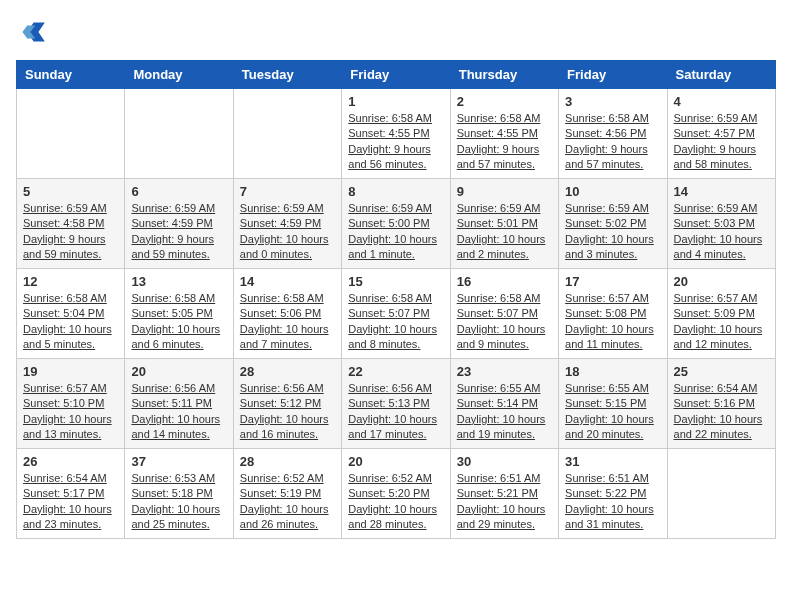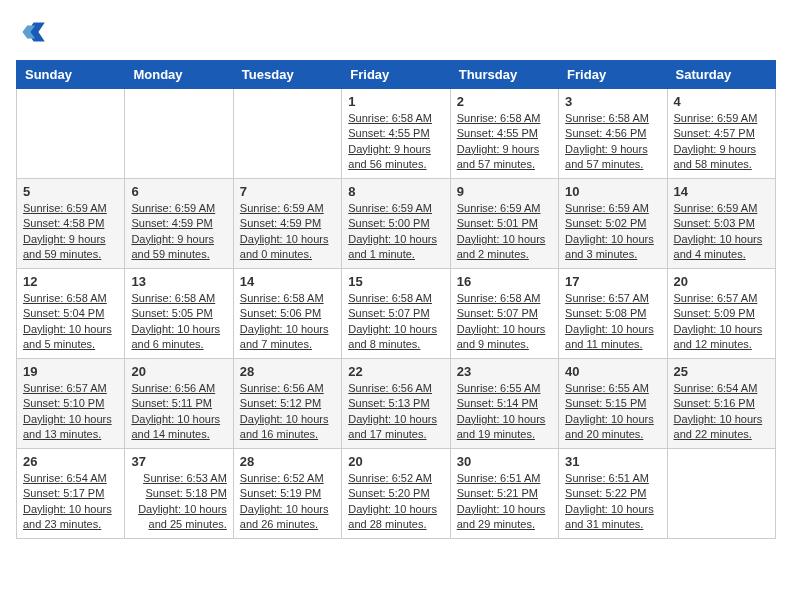--- a/index.html
+++ b/index.html
@@ -279,21 +279,21 @@
 and 17 minutes.</div>
         </td>
         <td>
           <div class="day-num">23</div>
           <div class="day-detail" style="white-space: pre-line;">Sunrise: 6:55 AM
 Sunset: 5:14 PM
 Daylight: 10 hours
 and 19 minutes.</div>
         </td>
         <td>
-          <div class="day-num">40</div>
+          <div class="day-num">18</div>
           <div class="day-detail" style="white-space: pre-line;">Sunrise: 6:55 AM
 Sunset: 5:15 PM
 Daylight: 10 hours
 and 20 minutes.</div>
         </td>
         <td>
           <div class="day-num">25</div>
           <div class="day-detail" style="white-space: pre-line;">Sunrise: 6:54 AM
 Sunset: 5:16 PM
 Daylight: 10 hours
@@ -303,21 +303,21 @@
       <tr>
         <td>
           <div class="day-num">26</div>
           <div class="day-detail" style="white-space: pre-line;">Sunrise: 6:54 AM
 Sunset: 5:17 PM
 Daylight: 10 hours
 and 23 minutes.</div>
         </td>
         <td>
           <div class="day-num">37</div>
-          <div class="day-detail" style="white-space: pre-line; text-align: right;">Sunrise: 6:53 AM
+          <div class="day-detail" style="white-space: pre-line;">Sunrise: 6:53 AM
 Sunset: 5:18 PM
 Daylight: 10 hours
 and 25 minutes.</div>
         </td>
         <td>
           <div class="day-num">28</div>
           <div class="day-detail" style="white-space: pre-line;">Sunrise: 6:52 AM
 Sunset: 5:19 PM
 Daylight: 10 hours
 and 26 minutes.</div>

